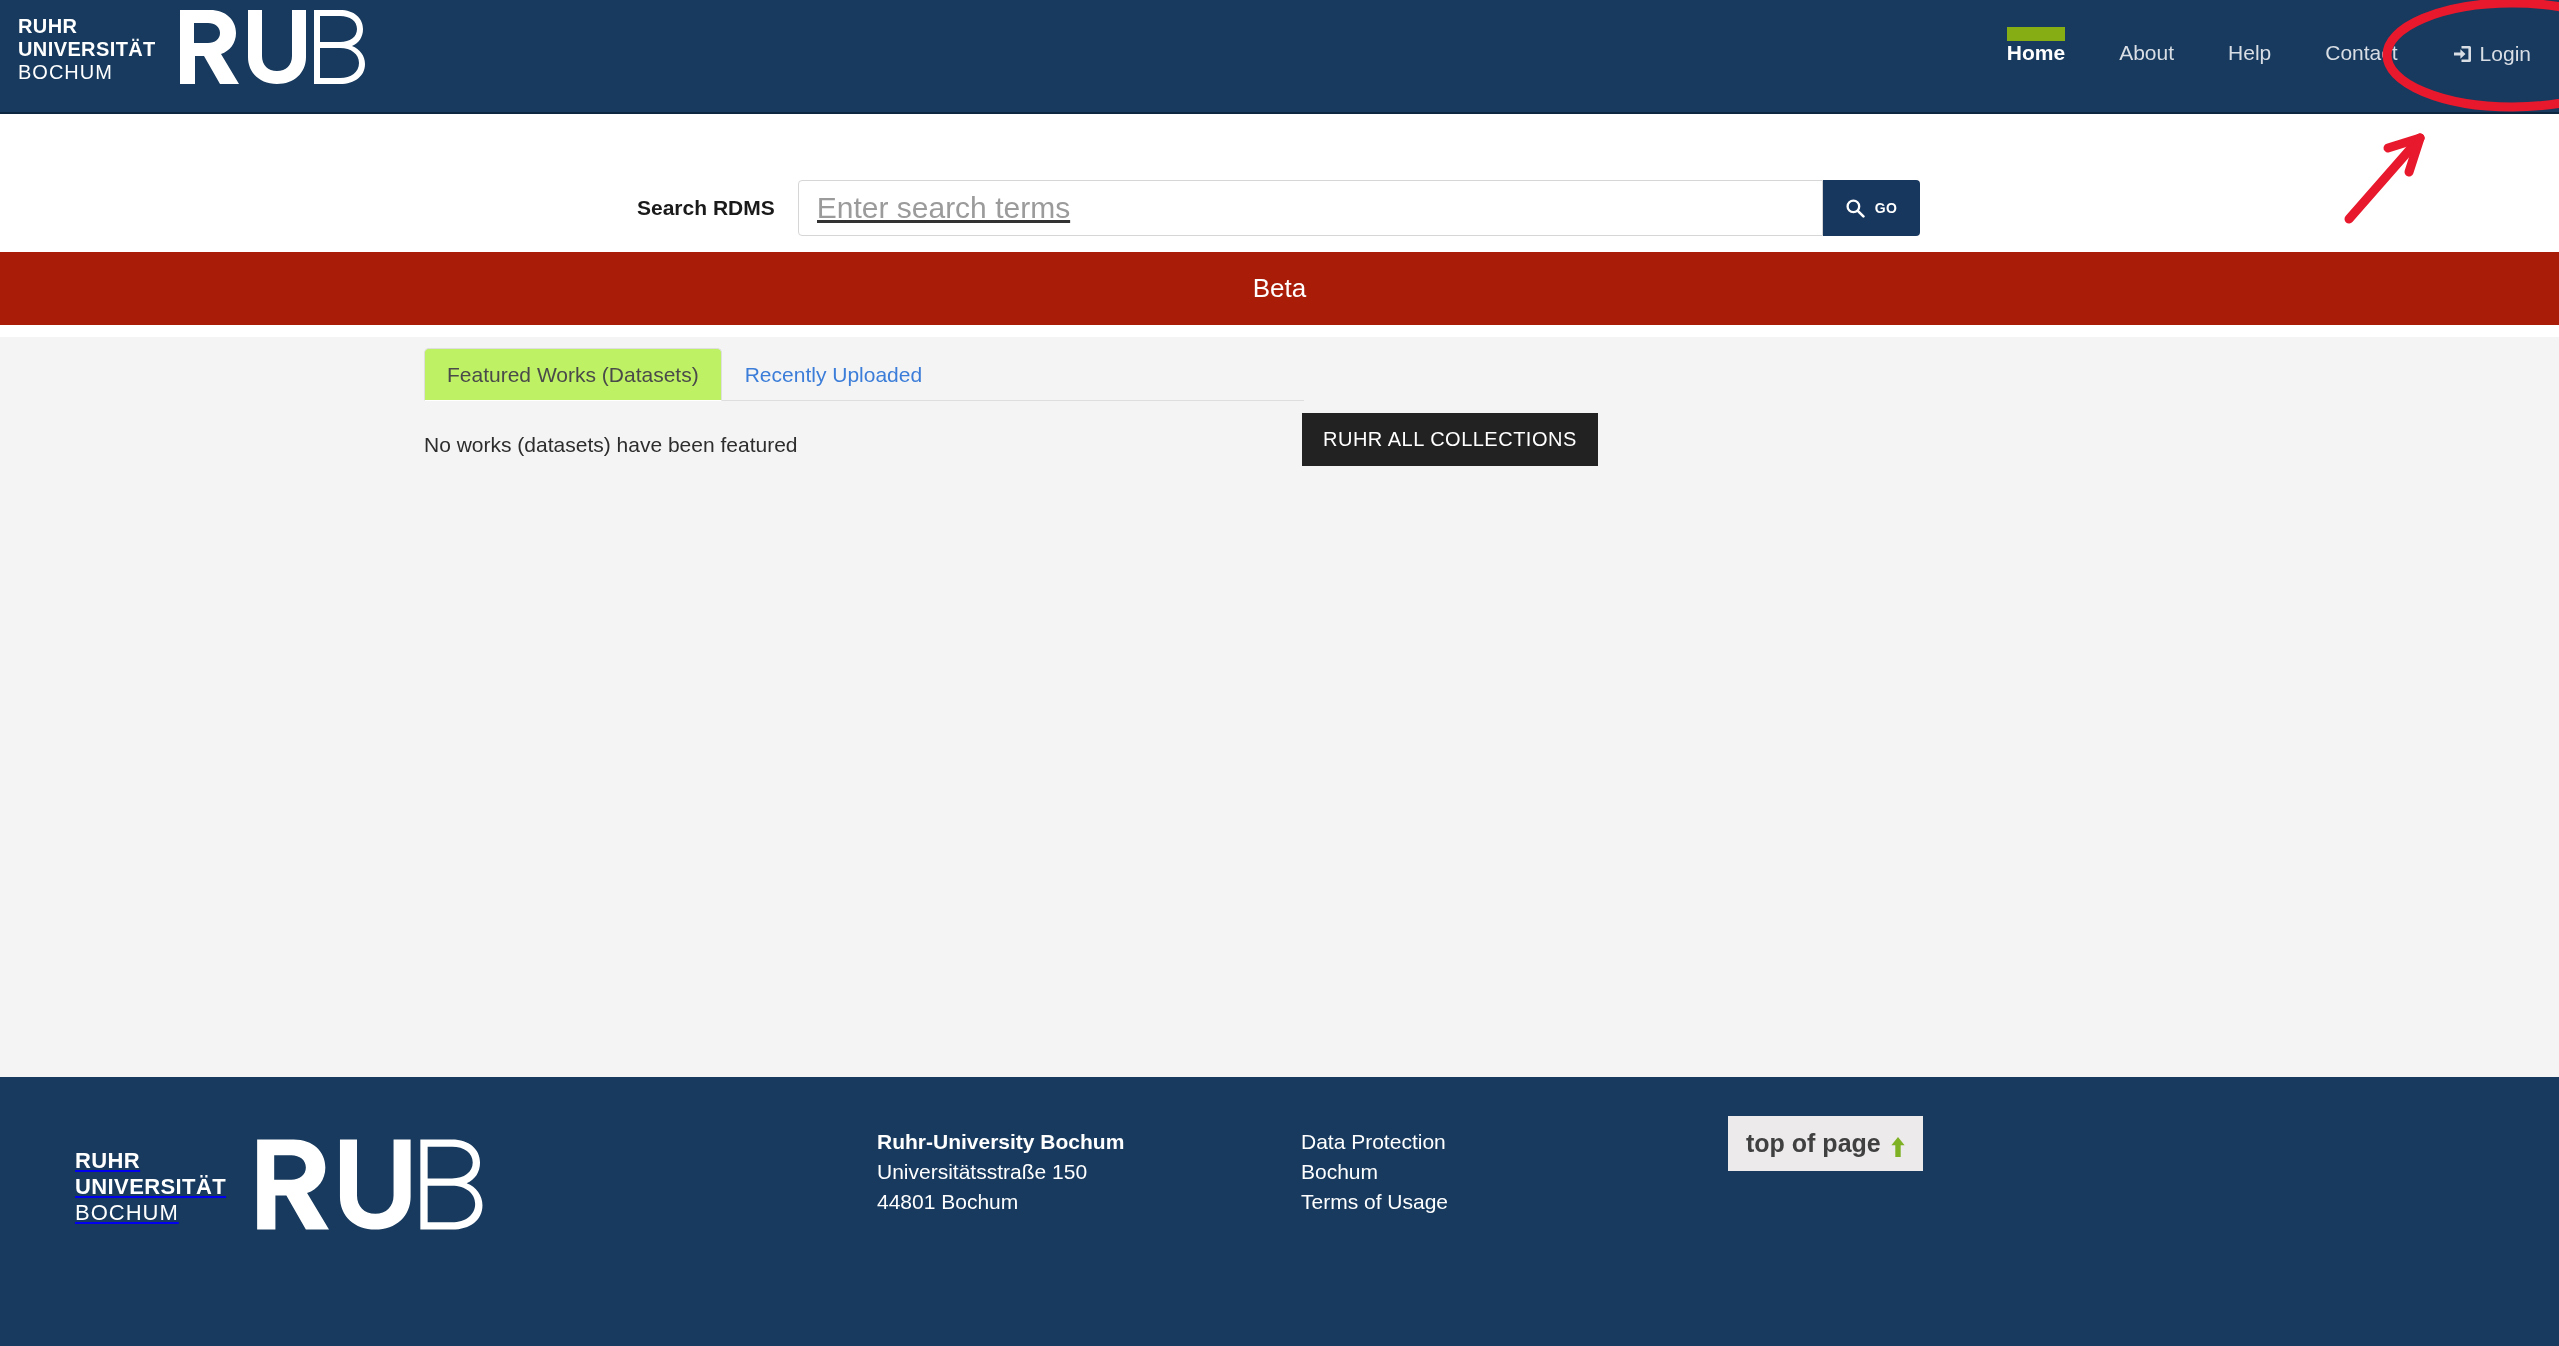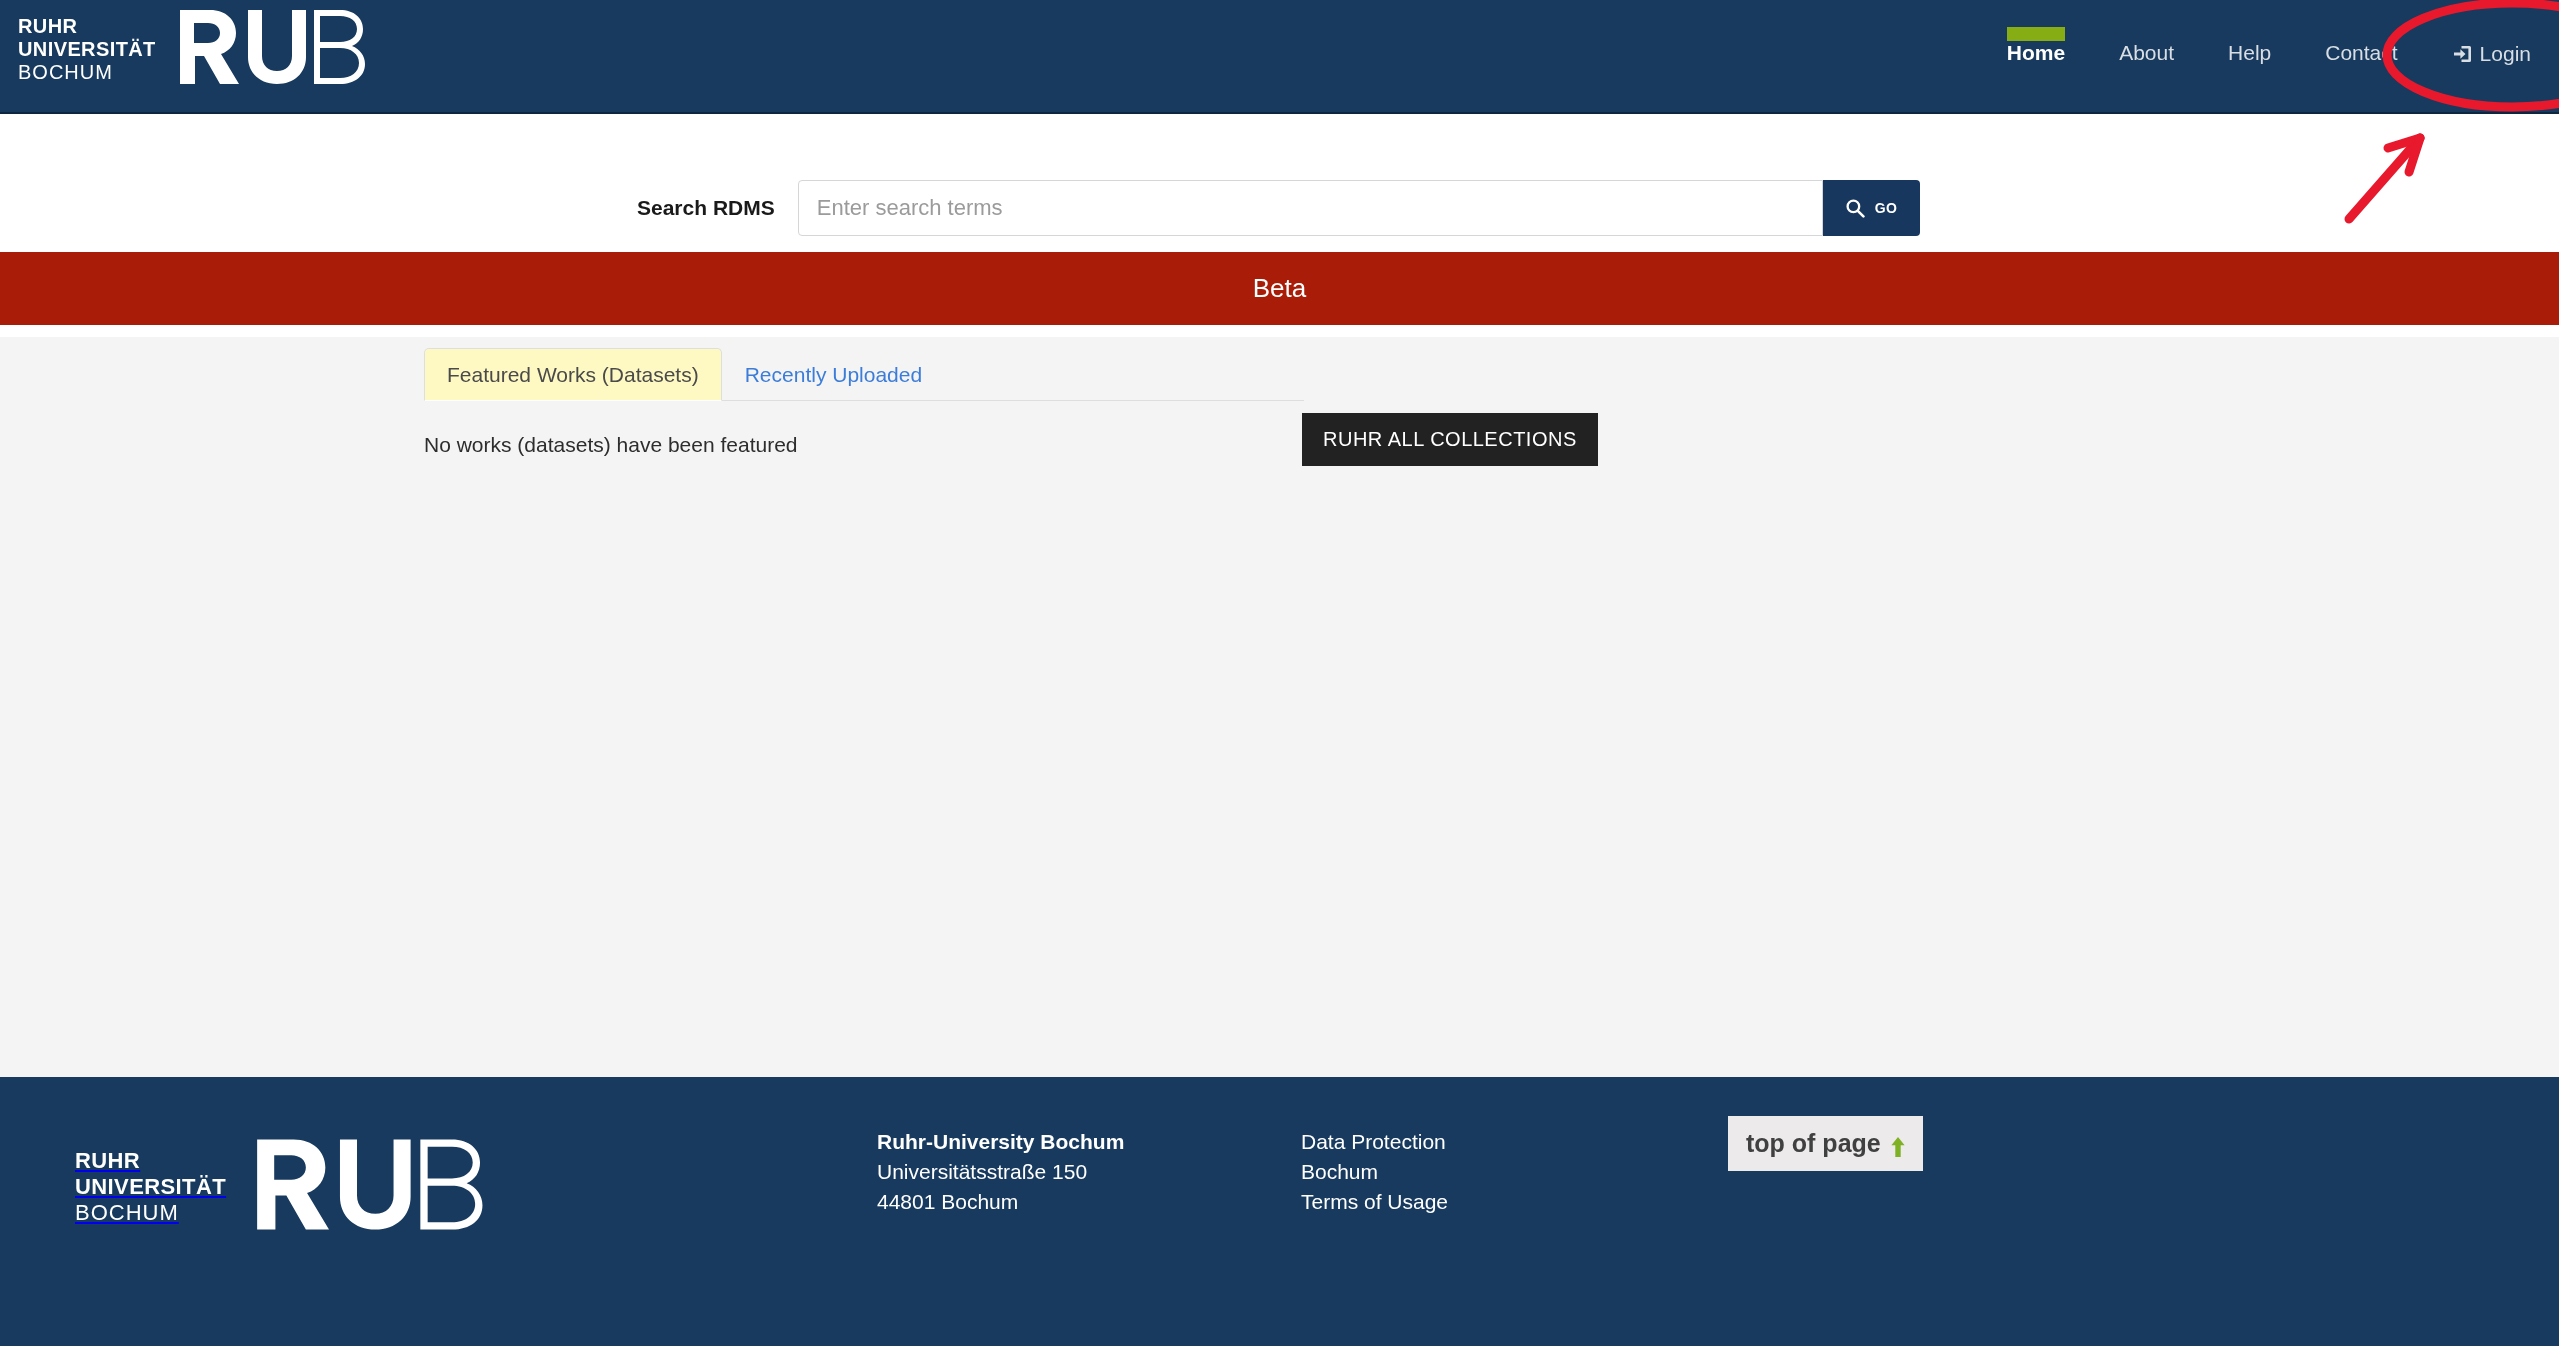--- a/index.html
+++ b/index.html
@@ -79,24 +79,25 @@
   }
   .search-label {
     font-size: 21px; font-weight: 700; color: #1a1a1a;
     margin-right: 23px; white-space: nowrap;
   }
   .search-input {
     width: 1025px; height: 56px;
     border: 1px solid #d6d6d6;
     border-radius: 4px 0 0 4px;
     padding: 0 18px;
-    font-size: 22px; color: #333;
+    font-size: 30px; color: #333;
     font-family: "Liberation Sans", sans-serif;
     outline: none;
     background: #fff;
+    text-decoration: underline;
   }
   .search-input::placeholder { color: #9b9b9b; }
   .search-go {
     height: 56px;
     background: #17375e;
     color: #ffffff;
     border: none;
     border-radius: 0 4px 4px 0;
     padding: 18px 22px;
     font-size: 14px; font-weight: 700;
@@ -138,21 +139,21 @@
     text-decoration: none;
     line-height: 24px;
     border: 1px solid transparent;
     border-bottom: none;
     position: relative;
     background: transparent;
     white-space: nowrap;
     cursor: pointer;
   }
   .tab.active {
-    background: #fef9c3;
+    background: #bef264;
     color: #4a4a4a;
     border: 1px solid #dedede;
     border-bottom: 1px solid #ffffff;
     border-radius: 5px 5px 0 0;
     margin-bottom: -1px;
   }
   .panel-body { padding-top: 32px; }
   .empty-message {
     font-size: 21px; color: #2d2d2d;
     padding-left: 0;

